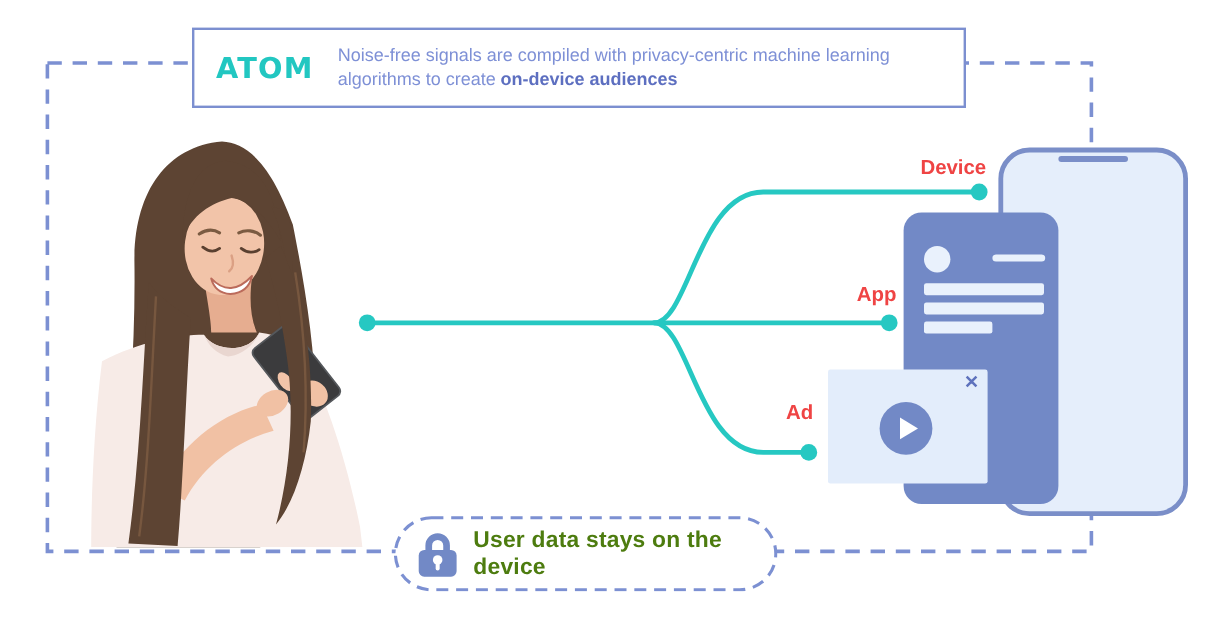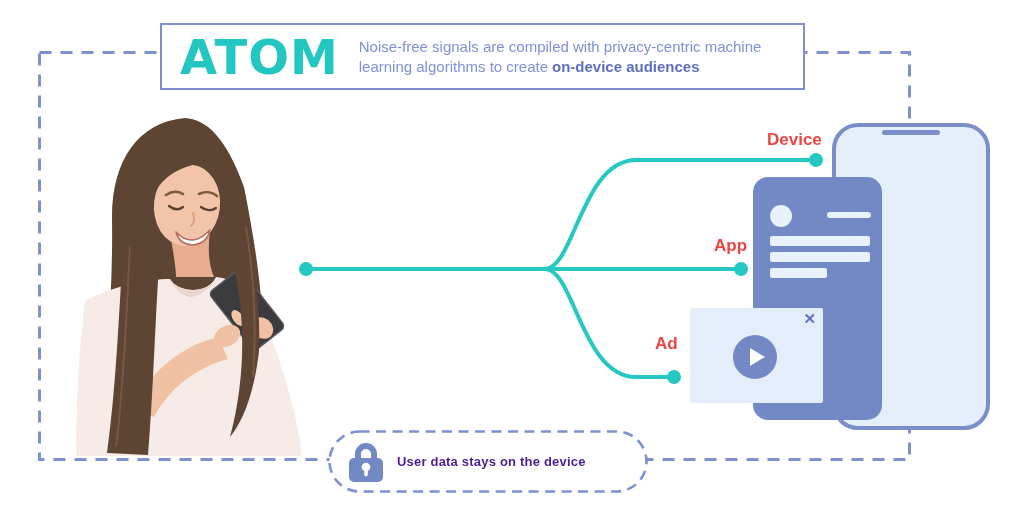--- a/index.html
+++ b/index.html
@@ -9,21 +9,21 @@
   }
   .abs{position:absolute;}
   
   .header-box{
     left:160px;top:23px;width:645px;height:67px;box-sizing:border-box;
     background:#ffffff;border:2.5px solid #7c8fd0;
     display:flex;align-items:center;gap:20px;padding:0 14px 0 18px;z-index:3;
   }
   .brand{
     font-family:"DejaVu Sans","Liberation Sans",sans-serif;
-    font-size:48px;font-weight:800;letter-spacing:1px;color:#22c7c1;line-height:1;
+    font-size:24px;font-weight:800;letter-spacing:1px;color:#22c7c1;line-height:1;
   }
   .header-desc{
     width:482px;font-size:15px;line-height:1.3;color:#7e90d6;font-weight:500;
   }
   .header-desc b{color:#5d6fc0;font-weight:700;margin-left:4px;}
   
   .flow-label{font-size:17px;font-weight:700;color:#ef4444;z-index:4;}
   
   .phone{
     left:832px;top:123px;width:158px;height:307px;box-sizing:border-box;
@@ -50,21 +50,21 @@
   .play-button{
     position:absolute;left:43px;top:27px;width:44px;height:44px;border-radius:50%;background:#7289c6;
     display:flex;align-items:center;justify-content:center;
   }
   .play-tri{width:0;height:0;border-style:solid;border-width:9px 0 9px 15px;border-color:transparent transparent transparent #ffffff;margin-left:4px;}
   
   .badge{left:328px;top:430px;width:320px;height:63px;z-index:8;}
   .badge-content{
     position:absolute;inset:0;display:flex;align-items:center;padding-left:20px;box-sizing:border-box;
   }
-  .badge-text{font-size:13px;font-weight:600;color:#4c1d95;margin-left:13px;letter-spacing:.2px;}
+  .badge-text{font-size:19px;font-weight:600;color:#4d7c0f;margin-left:13px;letter-spacing:.2px;}
   .z1{z-index:1}.z2{z-index:2}.z4{z-index:4}
 </style>
 </head>
 <body>
 
 <div class="canvas">
 
   <svg class="abs z1" width="1024" height="518" viewBox="0 0 1024 518">
     <rect x="39.5" y="52.5" width="870" height="407" fill="none" stroke="#7c90d2" stroke-width="3" stroke-dasharray="12 9"></rect>
   </svg>

